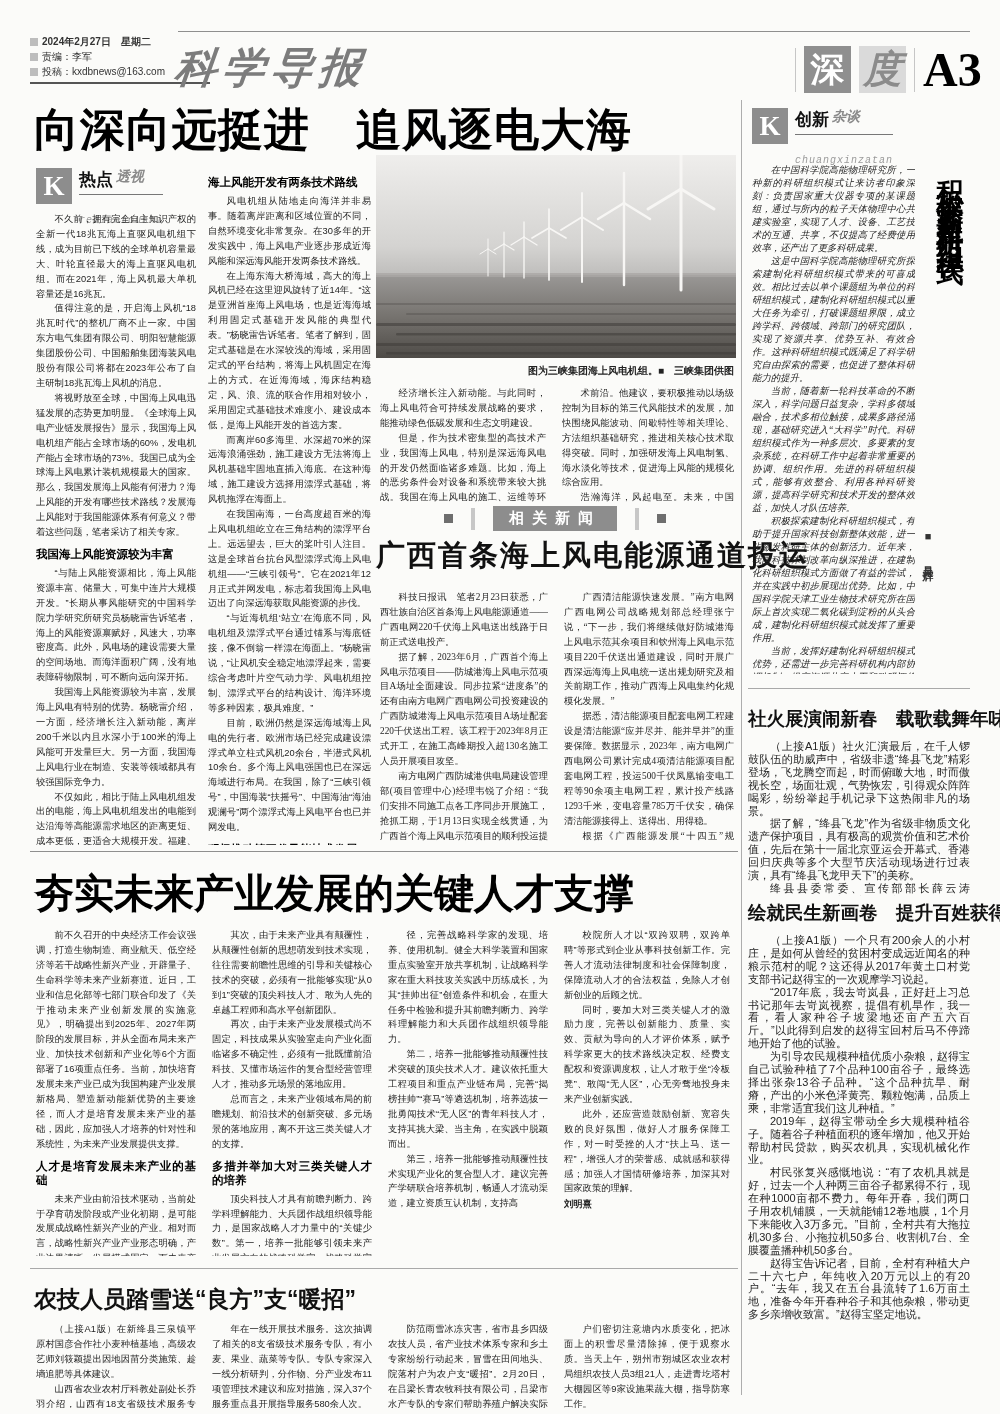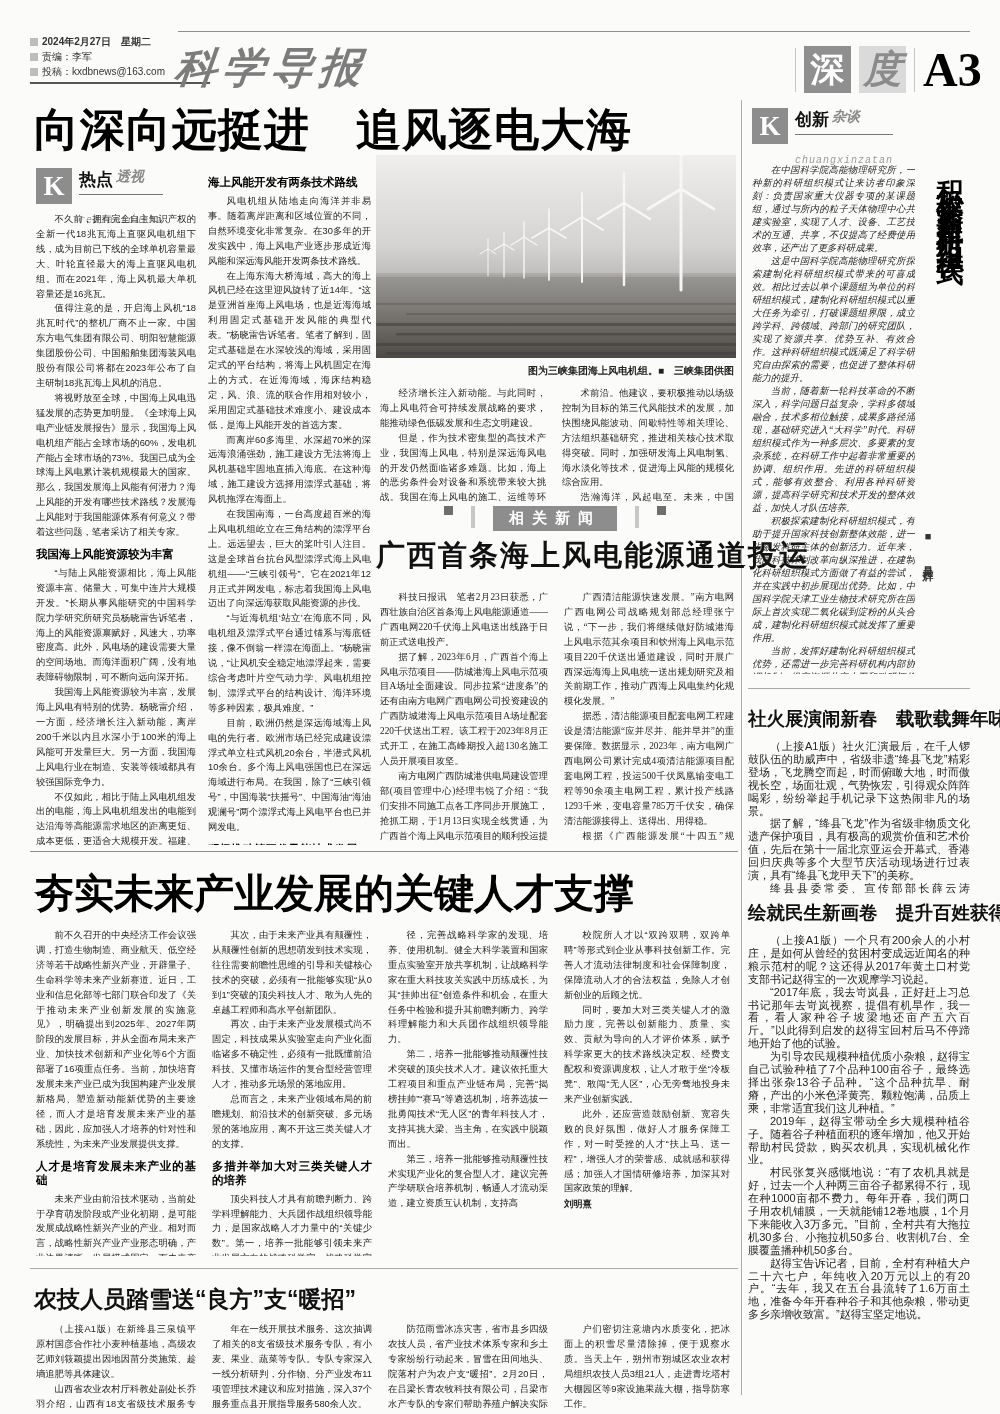--- a/index.html
+++ b/index.html
@@ -42,21 +42,21 @@
 
   
   .col{position:absolute;overflow:hidden;text-align:justify;font-size:9.3px;line-height:14.9px;color:#242424;}
   .para{margin:0;text-indent:2em;}
   .sub{margin:7px 0 5px;font-size:11.5px;font-weight:bold;text-indent:0;color:#000;line-height:14px;}
   .byline{font-weight:bold;margin:1px 8px 0 0;}
   .serif{font-family:"Liberation Serif",serif;}
   .kai{font-family:"Liberation Serif",serif;font-style:italic;}
 
   
-  .rel-label{display:flex;align-items:flex-start;justify-content:center;gap:18px;}
+  .rel-label{display:flex;align-items:center;justify-content:center;gap:18px;}
   .rel-box{background:#8d8d8d;color:#fff;padding:3px 16px;font-size:15px;font-weight:bold;letter-spacing:8px;}
   .rel-sq{width:9px;height:9px;background:#6e6e6e;}
   .rel-bar{width:4px;height:22px;background:#c7c7c7;}
 
   .caption{font-size:10px;font-weight:bold;color:#222;text-align:right;}
 
   .vtitle{writing-mode:vertical-rl;font-size:27px;font-weight:bold;letter-spacing:7px;
           font-family:"Liberation Serif",serif;color:#000;}
   .vauthor{writing-mode:vertical-rl;font-size:11px;font-weight:bold;color:#333;letter-spacing:2px;}
   .wide-text{position:absolute;overflow:hidden;text-align:justify;font-size:11px;line-height:12.9px;color:#242424;}

